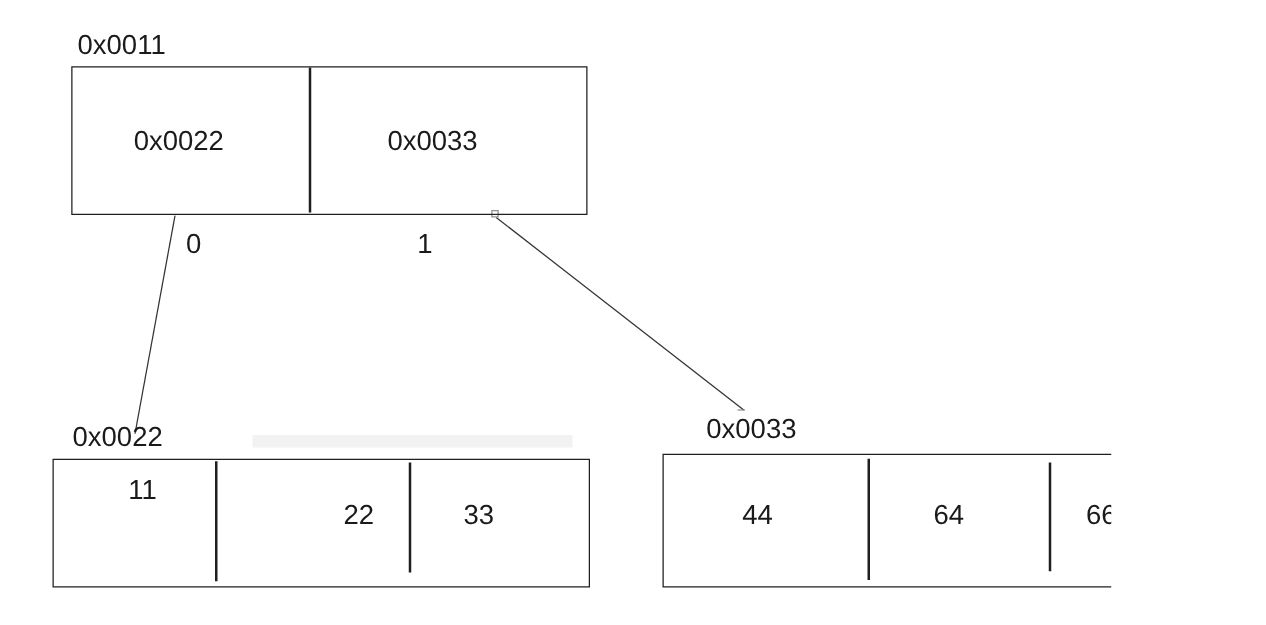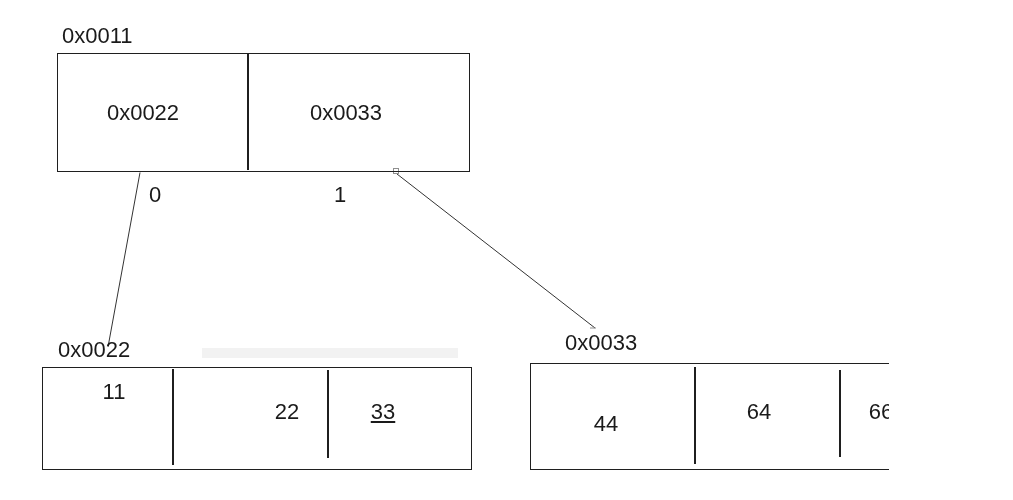--- a/index.html
+++ b/index.html
@@ -89,26 +89,26 @@
 
   <div class="label" style="left:58px; top:339px;">0x0022</div>
 
   <div class="box" style="left:42px; top:367px; width:430px; height:103px;">
     <div class="vdiv" style="left:129px; top:1px; height:96px;"></div>
     <div class="vdiv" style="left:284px; top:2px; height:88px;"></div>
   </div>
 
   <span class="val" style="left:114px; top:392px;">11</span>
   <span class="val" style="left:250px; top:412px;margin-left:37px;">22</span>
-  <span class="val" style="left:383px; top:412px;text-decoration:underline;">33</span>
+  <span class="val" style="left:383px; top:412px;">33</span>
 
   <div class="label" style="left:565px; top:332px;">0x0033</div>
 
   <div class="box" style="left:530px; top:363px; width:435px; height:107px;">
     <div class="vdiv" style="left:163px; top:3px; height:97px;"></div>
     <div class="vdiv" style="left:308px; top:6px; height:87px;"></div>
   </div>
 
-  <span class="val" style="left:606px; top:412px;margin-top:12px;">44</span>
+  <span class="val" style="left:606px; top:412px;">44</span>
   <span class="val" style="left:759px; top:412px;">64</span>
   <span class="val" style="left:881px; top:412px;">66</span>
 
 </div>
 
 </body></html>

